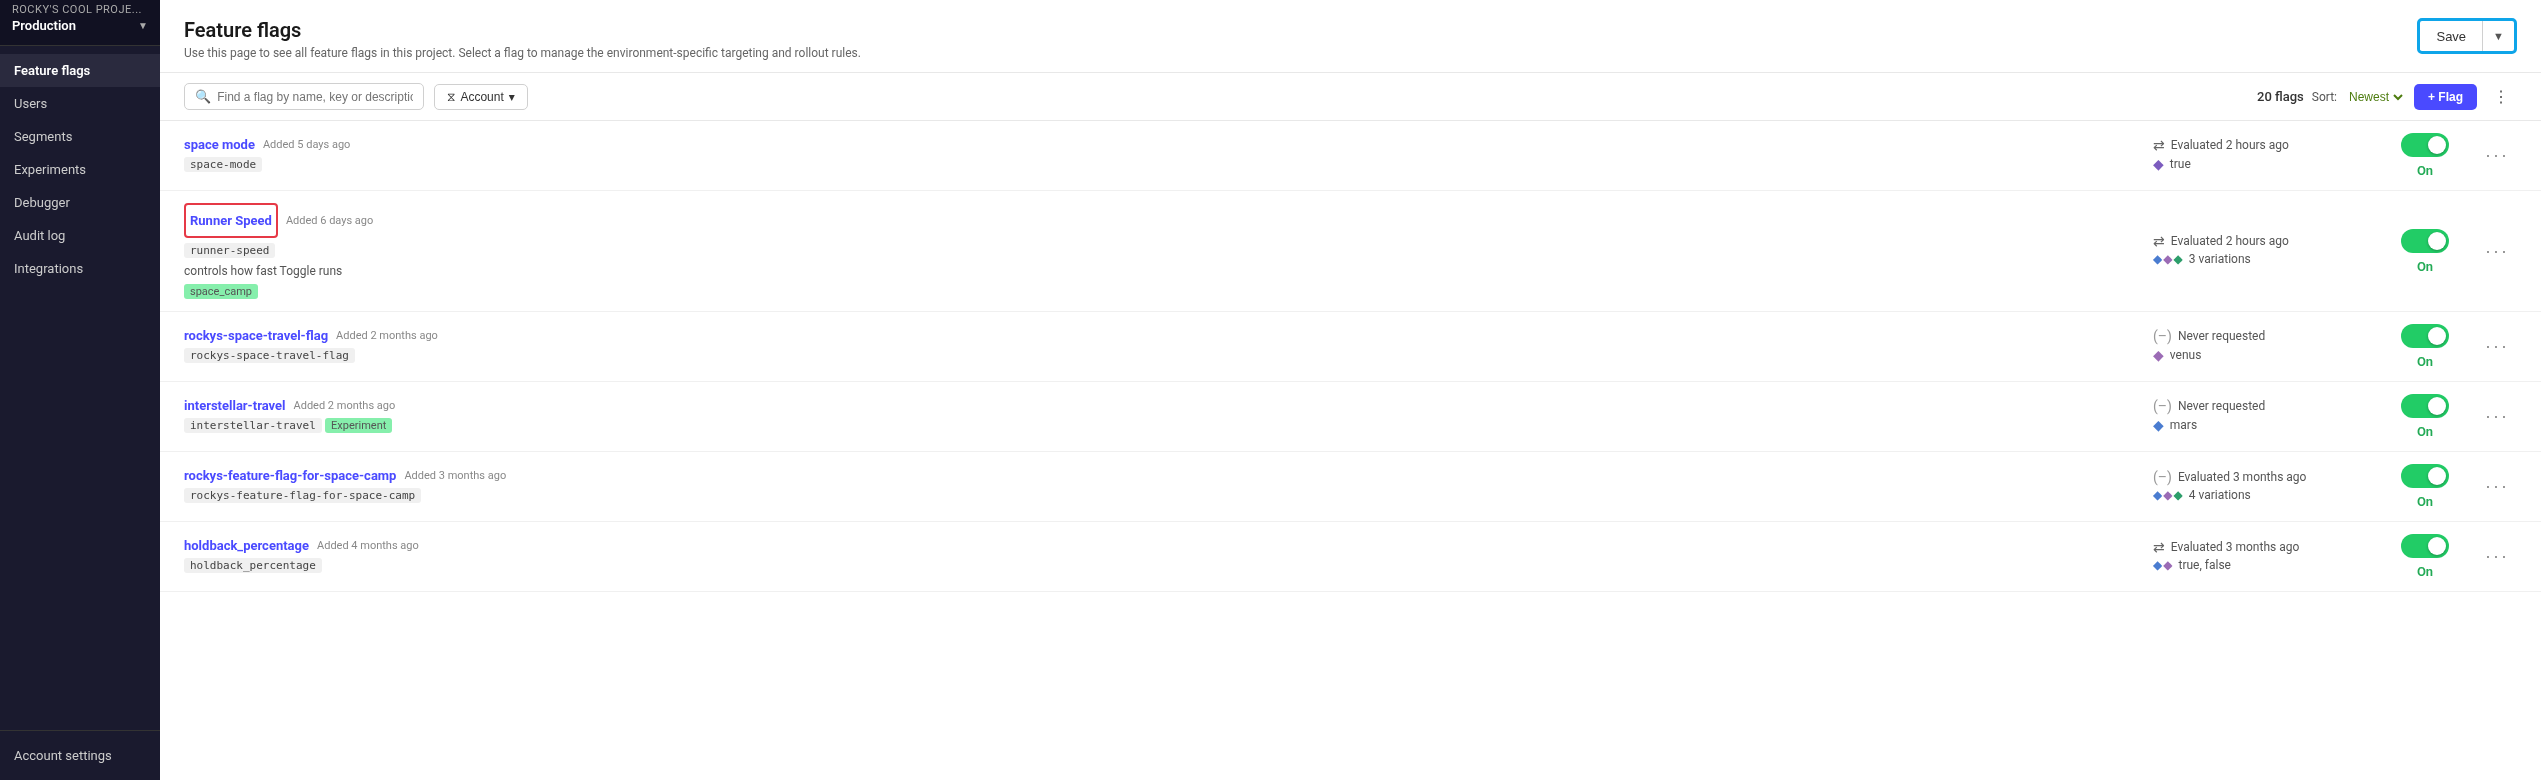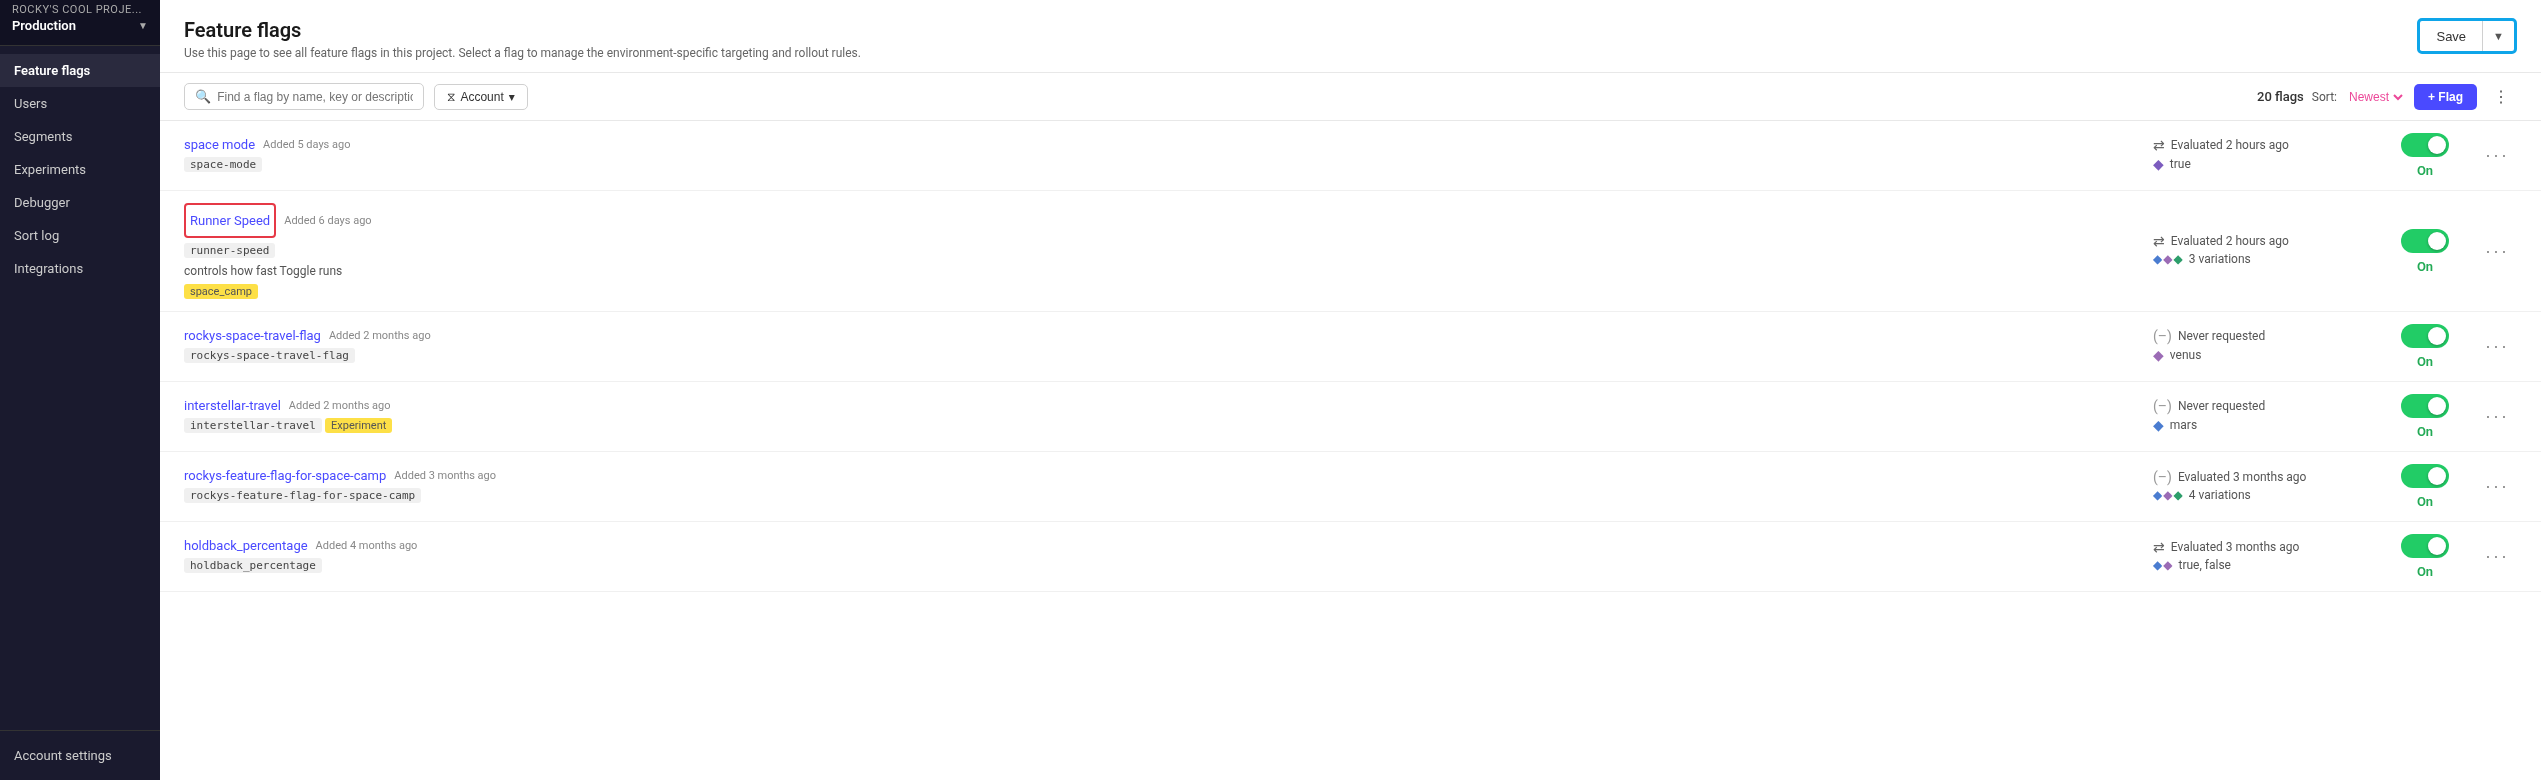--- a/index.html
+++ b/index.html
@@ -122,21 +122,21 @@
       font-size: 12px;
       color: #333;
       cursor: pointer;
     }
 
     .sort-label { font-size: 12px; color: #555; }
     .sort-select {
       border: none;
       outline: none;
       font-size: 12px;
-      color: #ec4899;
+      color: #4d7c0f;
       cursor: pointer;
       background: transparent;
     }
 
     .add-flag-btn {
       display: flex;
       align-items: center;
       gap: 5px;
       background: #4a4aff;
       color: #fff;
@@ -163,21 +163,21 @@
       display: flex;
       align-items: center;
       padding: 12px 24px;
       border-bottom: 1px solid #f0f0f0;
       gap: 12px;
     }
     .flag-info { flex: 1; min-width: 0; }
     .flag-name-row { display: flex; align-items: center; gap: 8px; margin-bottom: 3px; }
     .flag-name {
       color: #4a4aff;
-      font-weight: 400;
+      font-weight: 700;
       font-size: 13px;
       text-decoration: none;
       cursor: pointer;
     }
     .flag-name.highlighted {
       border: 2px solid #e63946;
       border-radius: 4px;
       padding: 8px 4px;
     }
     .flag-added { font-size: 11px; color: #888; }
@@ -188,21 +188,21 @@
       padding: 1px 6px;
       font-size: 11px;
       color: #444;
       font-family: monospace;
       margin-top: 2px;
       margin-bottom: 2px;
     }
     .flag-desc { font-size: 12px; color: #555; margin: 4px 0; }
     .flag-tag {
       display: inline-block;
-      background: #fde047;
+      background: #86efac;
       border-radius: 3px;
       padding: 1px 6px;
       font-size: 11px;
       color: #555;
       margin-top: 2px;
     }
 
     .flag-eval {
       min-width: 220px;
       font-size: 12px;
@@ -303,21 +303,21 @@
     <div class="sidebar-item">
       <span>Segments</span>
     </div>
     <div class="sidebar-item">
       <span>Experiments</span>
     </div>
     <div class="sidebar-item">
       <span>Debugger</span>
     </div>
     <div class="sidebar-item">
-      <span>Sort log</span>
+      <span>Audit log</span>
     </div>
     <div class="sidebar-item">
       <span>Integrations</span>
     </div>
   </div>
   <div class="sidebar-bottom">
     <div class="sidebar-item">
       <span>Account settings</span>
     </div>
   </div>

